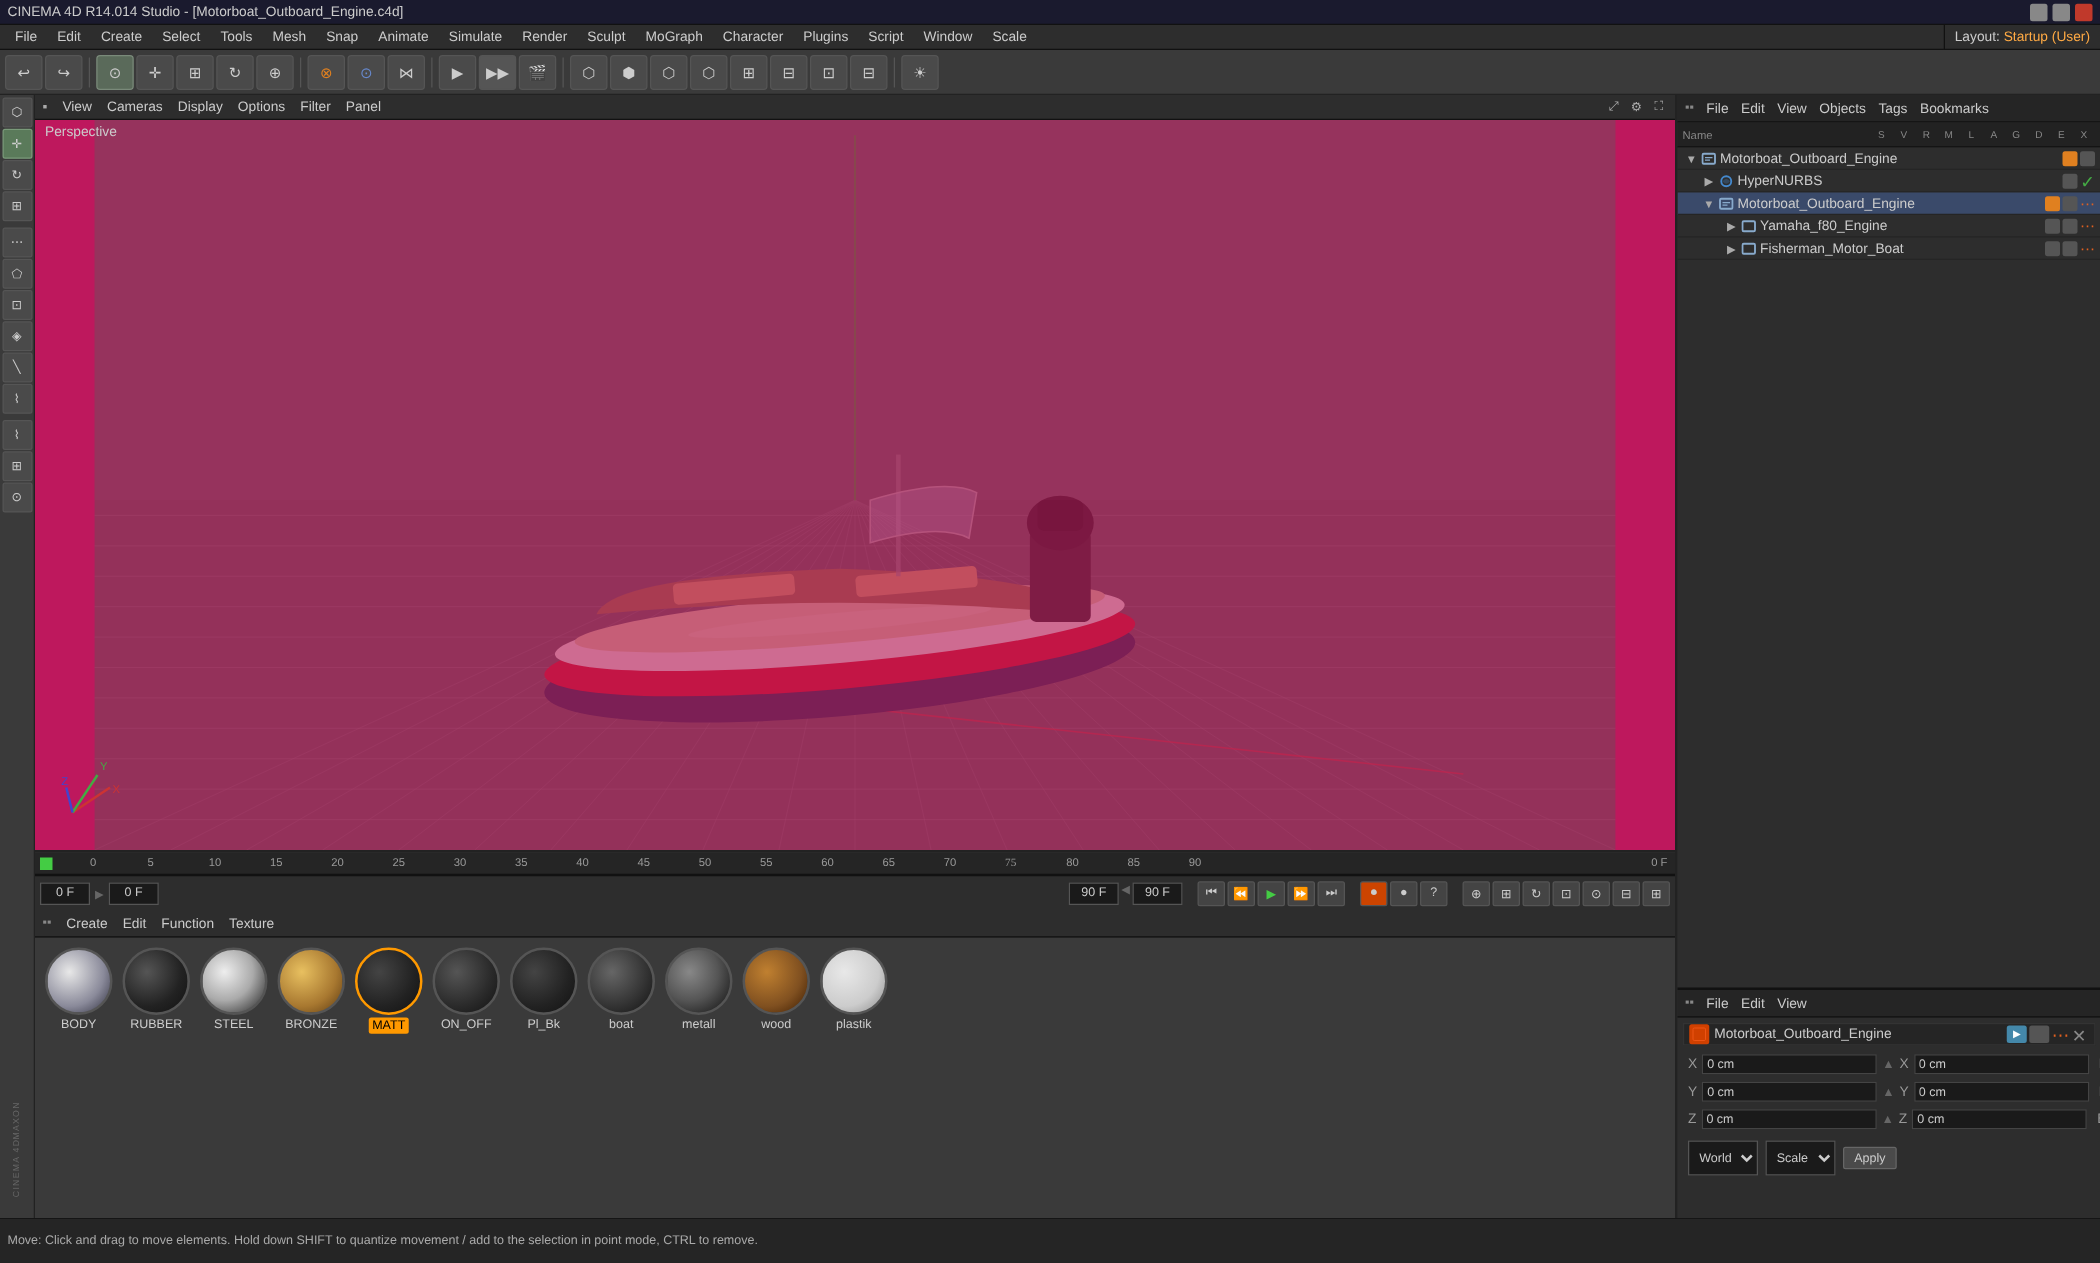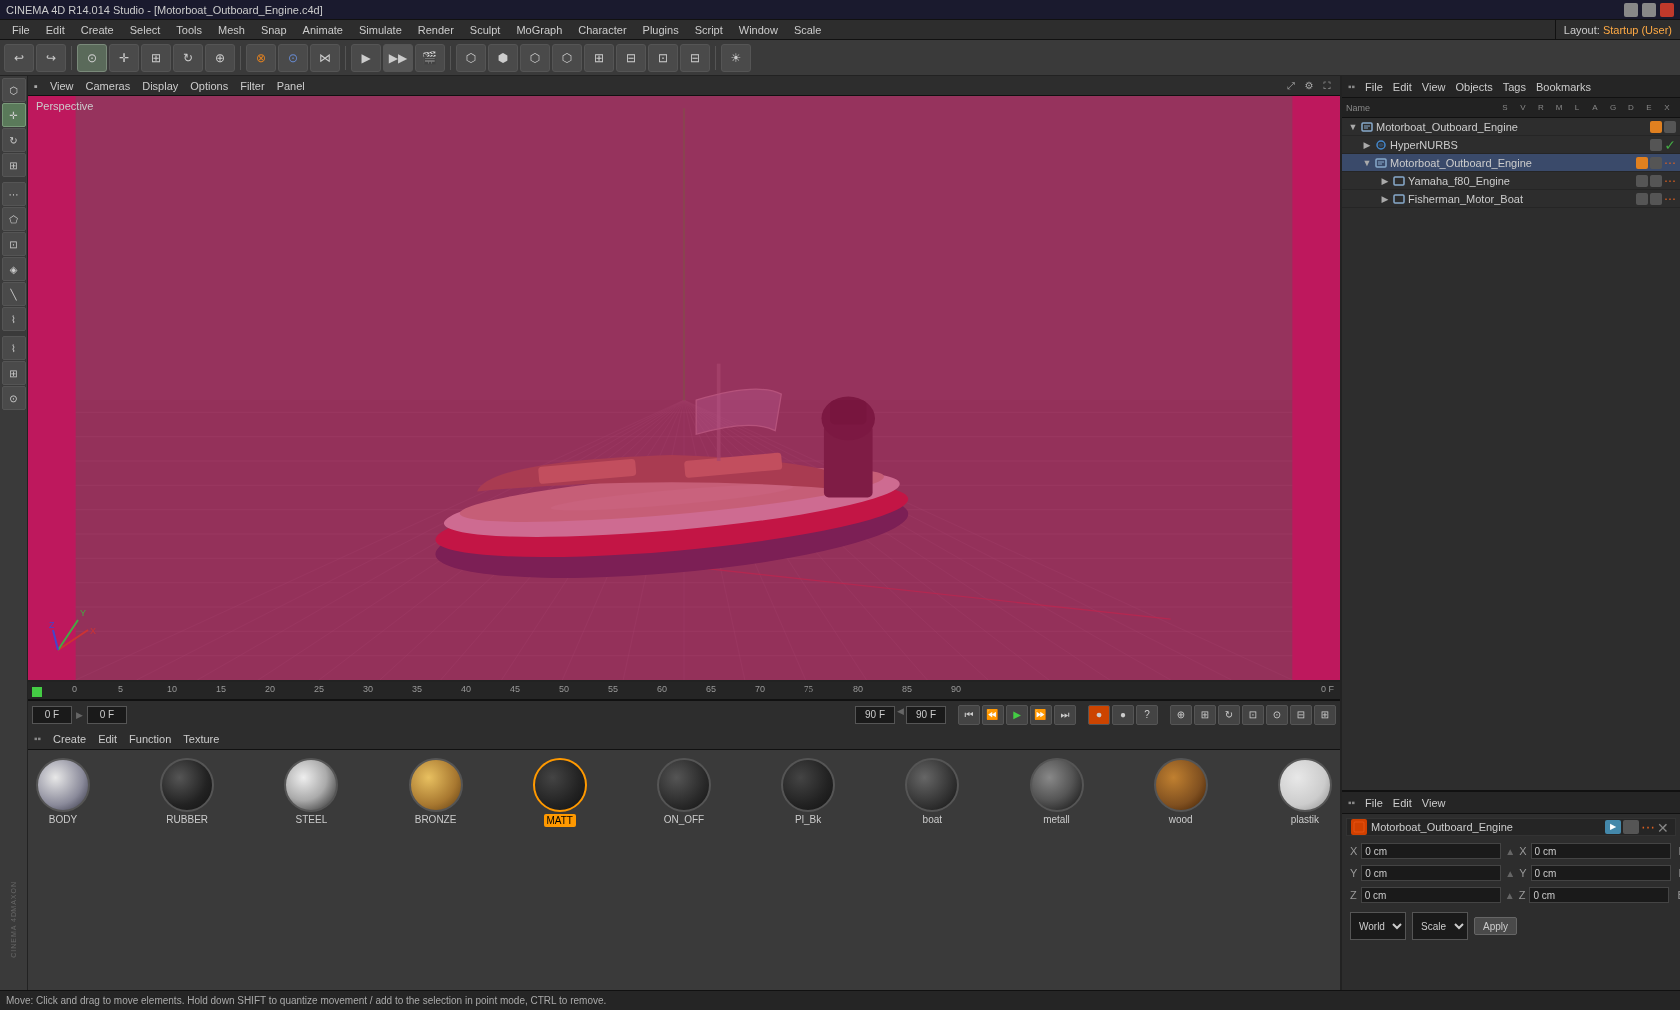--- a/index.html
+++ b/index.html
@@ -237,21 +237,20 @@
       color: #ccc;
     }
 
     #materials-list {
       display: flex;
       flex-wrap: wrap;
       padding: 8px;
       gap: 8px;
       flex: 1;
       align-content: flex-start;
-      justify-content: space-between;
     }
 
     .material-item {
       display: flex;
       flex-direction: column;
       align-items: center;
       gap: 2px;
       cursor: pointer;
     }
     .material-sphere {
@@ -461,21 +460,21 @@
       border: 1px solid #666;
       color: #ccc;
       font-size: 10px;
       padding: 0 8px;
       cursor: pointer;
       border-radius: 2px;
     }
 
     
     #status-bar {
-      height: 20px;
+      height: 36px;
       background: #252525;
       display: flex;
       align-items: center;
       padding: 0 6px;
       font-size: 10px;
       color: #aaa;
       border-top: 1px solid #111;
       position: absolute;
       bottom: 0;
       left: 0;

